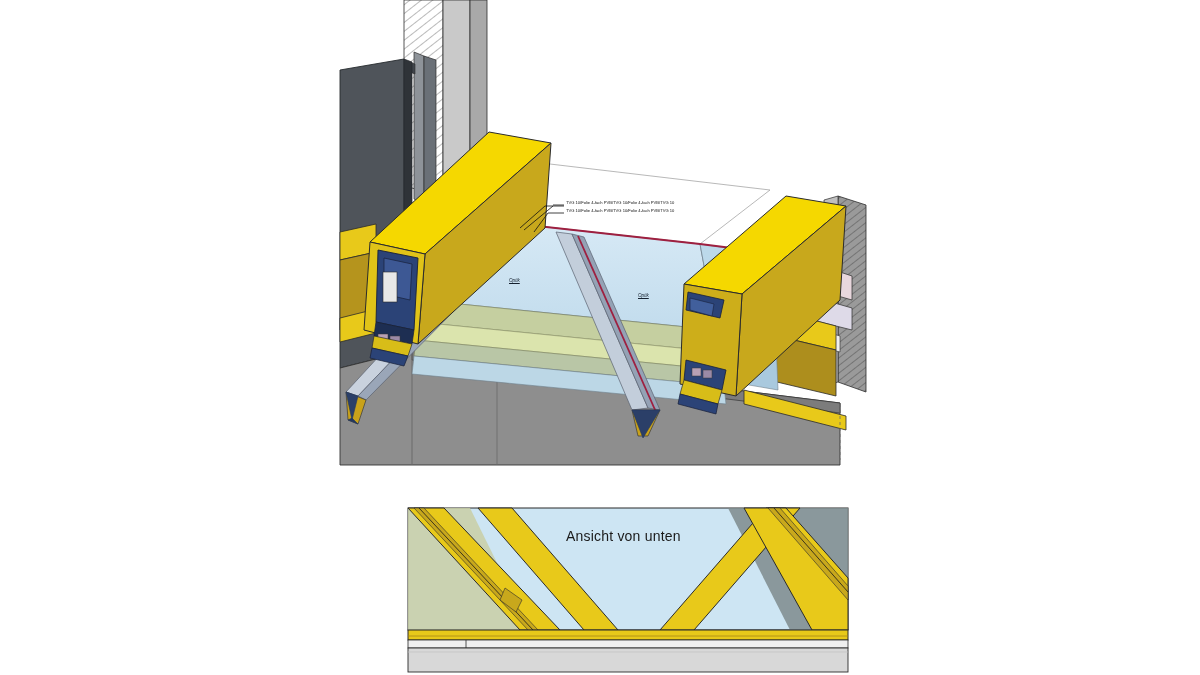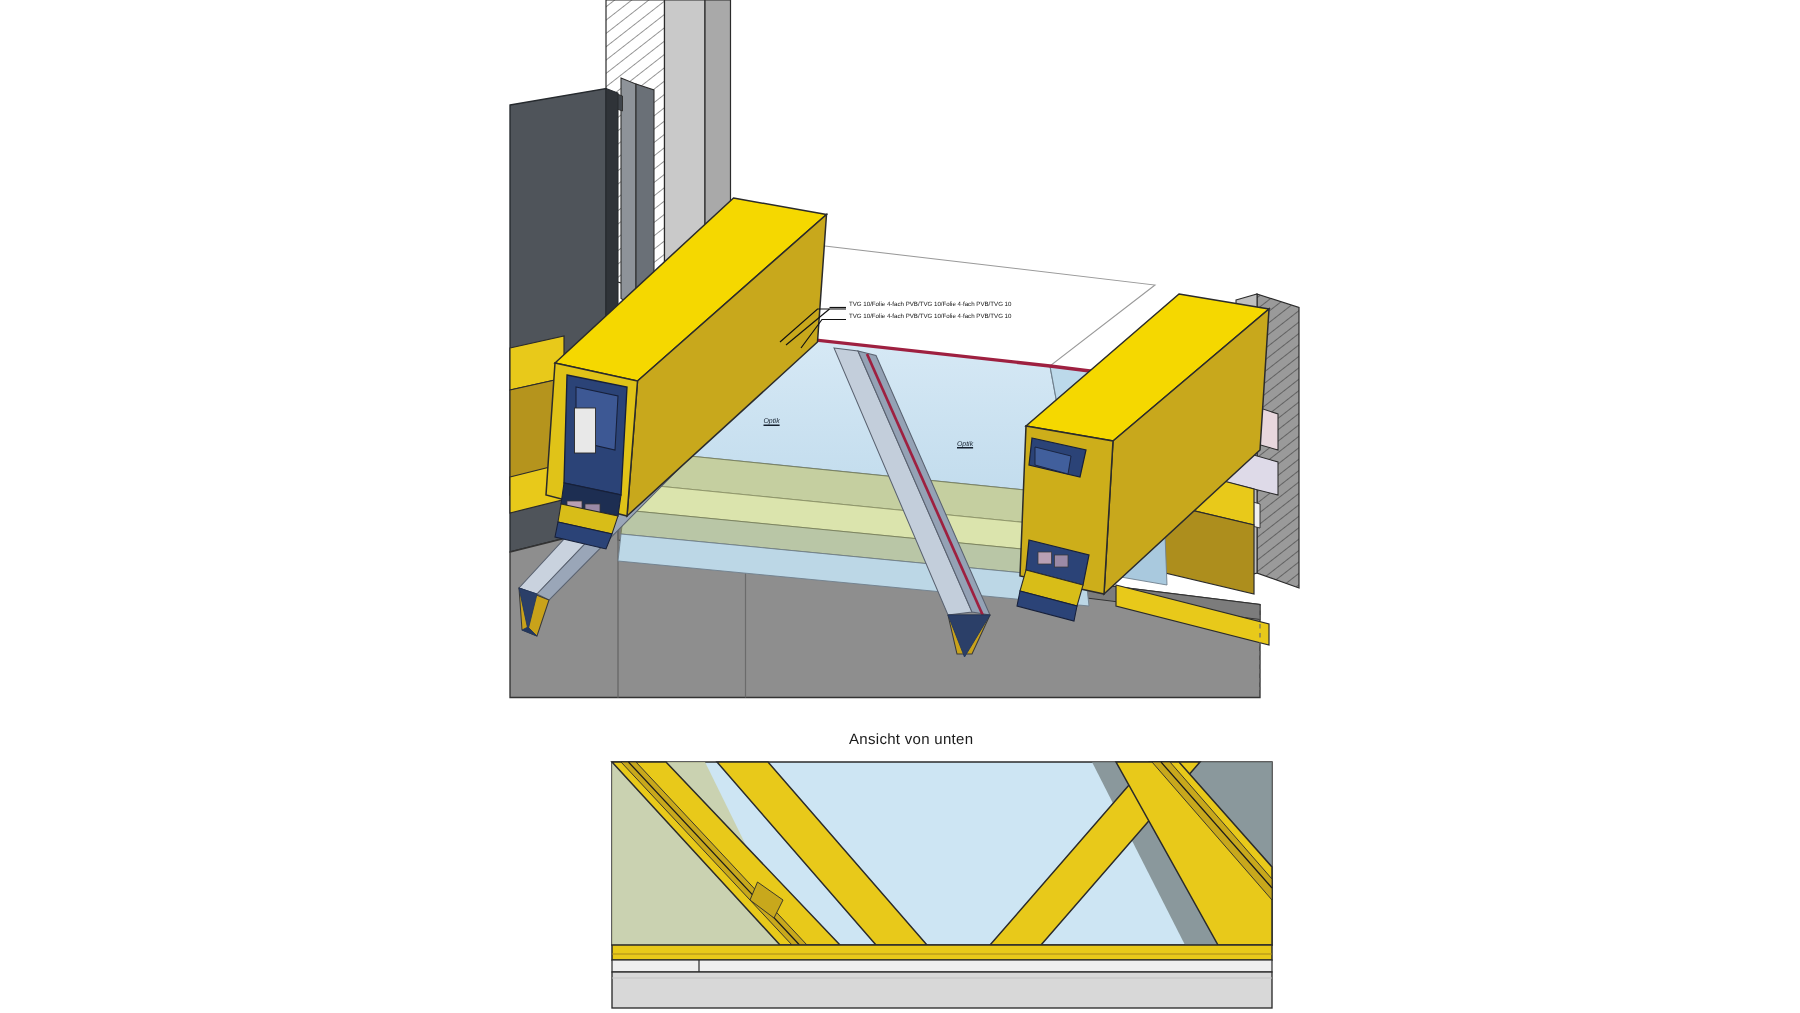--- a/index.html
+++ b/index.html
@@ -1,20 +1,20 @@
 <!DOCTYPE html>
 <html><head>
 <meta charset="utf-8">
 <style>
   html,body{margin:0;padding:0;background:#ffffff;}
   body{width:1200px;height:675px;overflow:hidden;
        font-family:"Liberation Sans",sans-serif;color:#000;}
   #stage{position:relative;width:1200px;height:675px;background:#fff;}
   svg{display:block;}
-  .cap{position:absolute;font-size:10px;color:#1a1a1a;letter-spacing:.2px;white-space:nowrap;}
+  .cap{position:absolute;font-size:14px;color:#1a1a1a;letter-spacing:.2px;white-space:nowrap;margin-top:40px;}
   .spec{position:absolute;font-size:4.1px;color:#111;white-space:nowrap;
         font-family:"Liberation Sans",sans-serif;letter-spacing:0px;}
   .optik{position:absolute;font-size:4.6px;color:#15202e;white-space:nowrap;
          text-decoration:underline;font-style:italic;}
 </style>
 </head>
 <body>
 
 <div id="stage">
 

